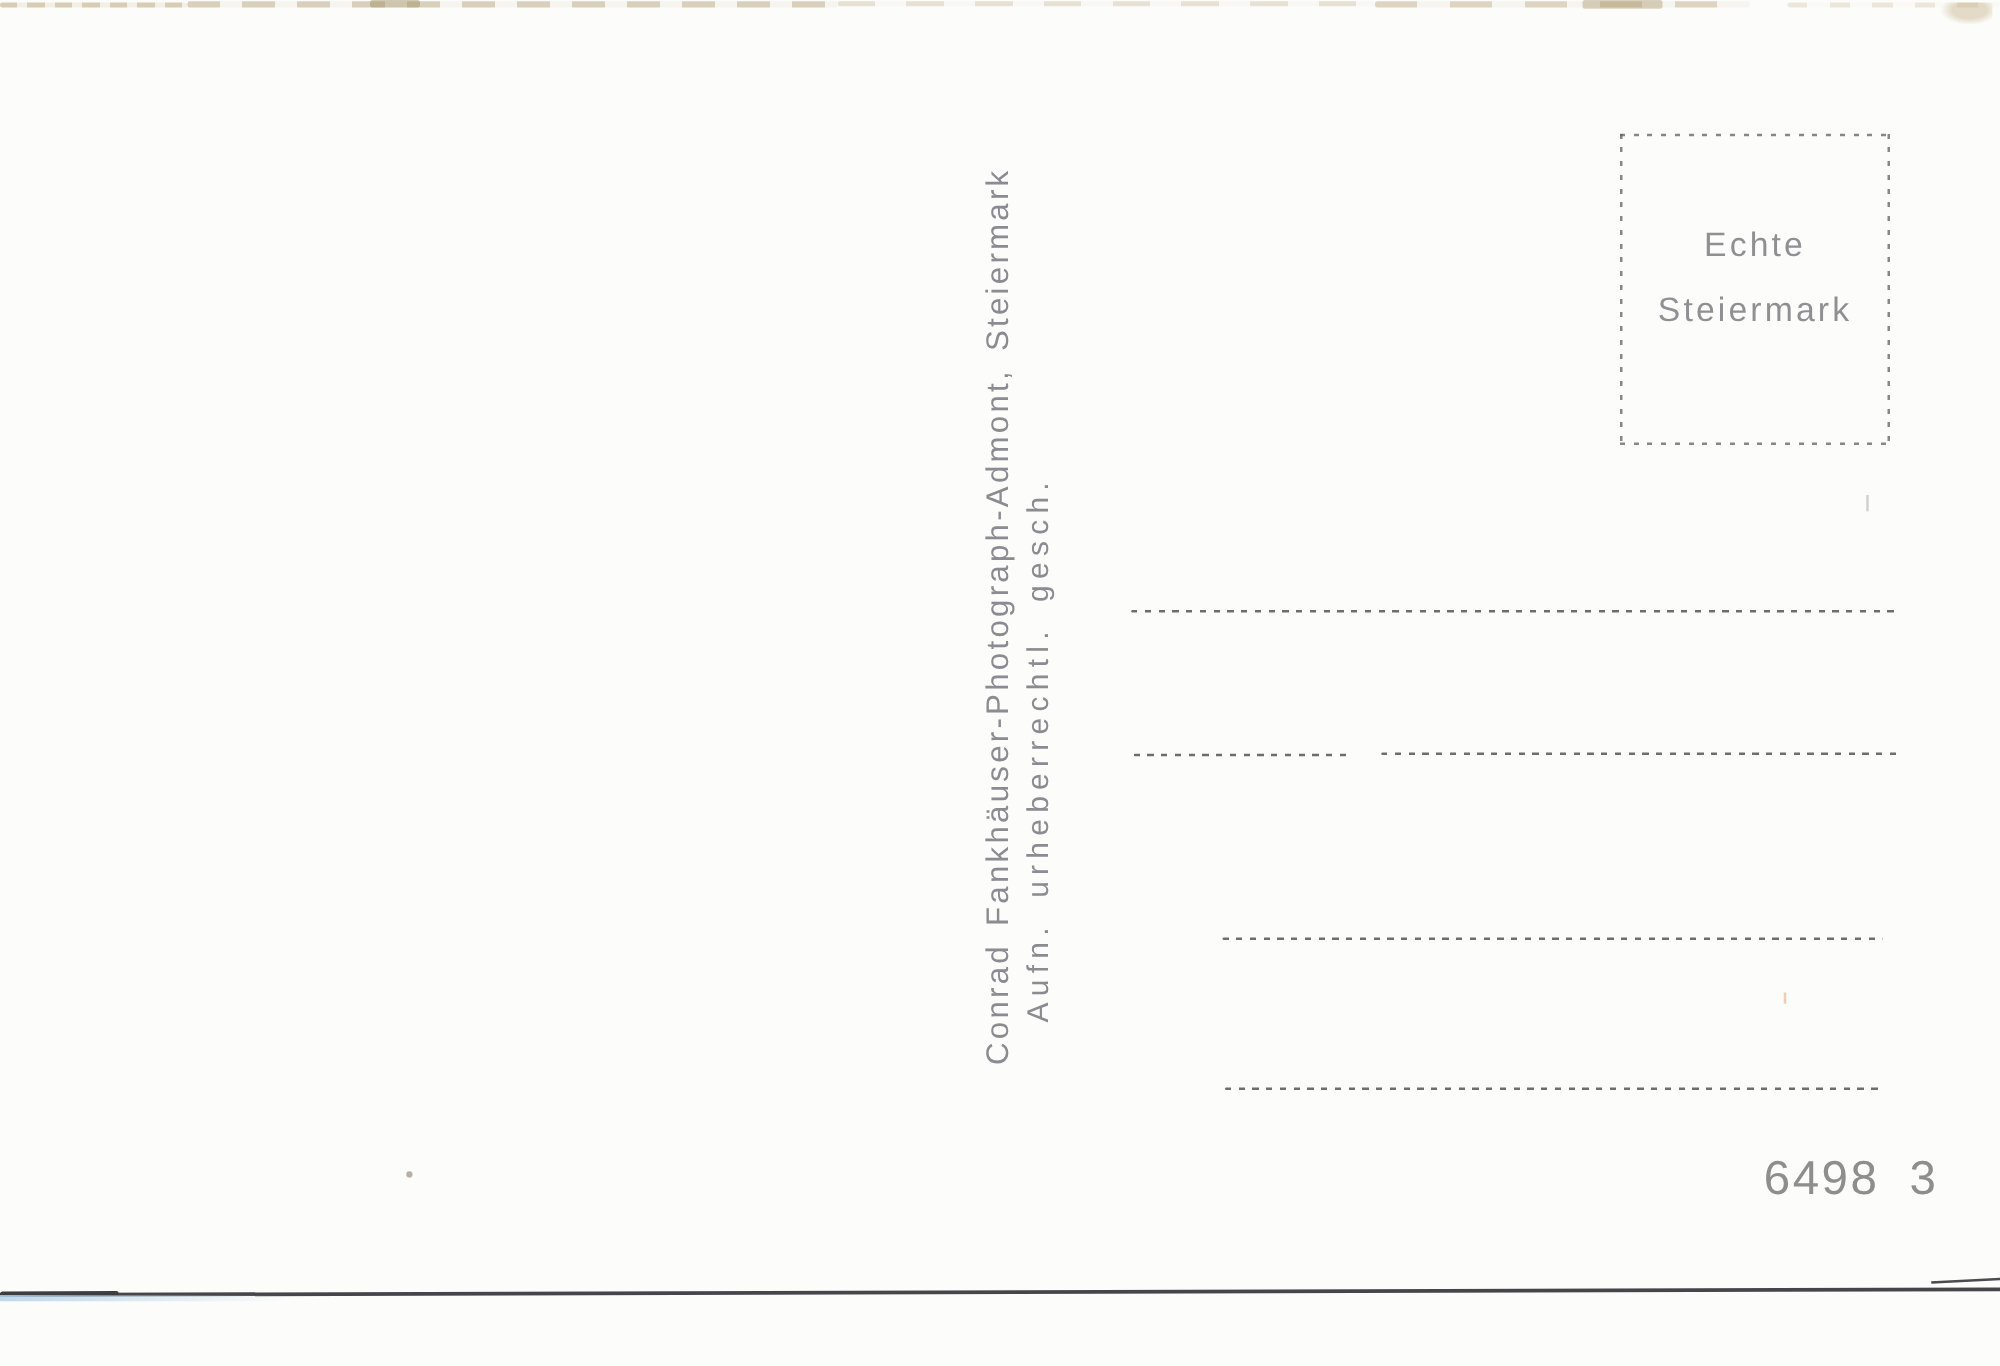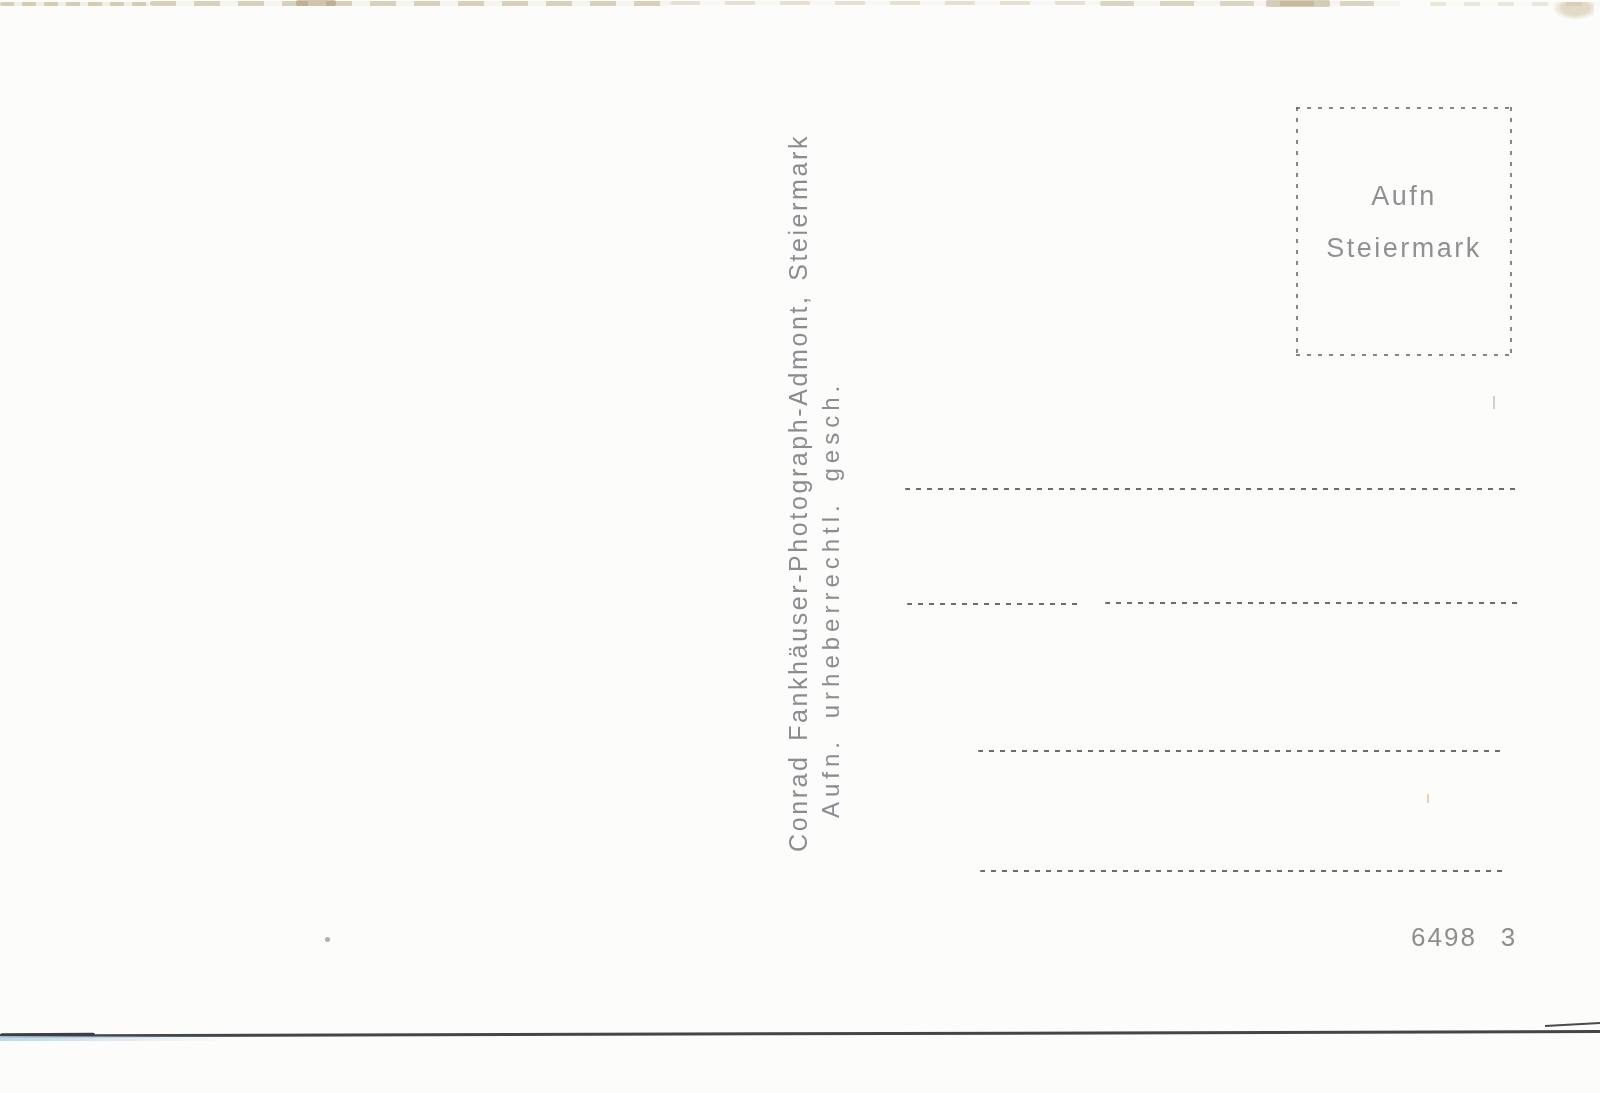--- a/index.html
+++ b/index.html
@@ -76,21 +76,21 @@
   }
   .addr-1  { left: 905px;  top: 488px; width: 615px; }
   .addr-2a { left: 907px;  top: 603px; width: 175px; }
   .addr-2b { left: 1105px; top: 602px; width: 418px; }
   .addr-3  { left: 978px;  top: 750px; width: 528px; }
   .addr-4  { left: 980px;  top: 870px; width: 527px; }
 
   
   .catalog {
     position: absolute; left: 1411px; top: 922px;
-    color: #8e8e8c; font-size: 26px; letter-spacing: 2px;
+    color: #8e8e8c; font-size: 38px; letter-spacing: 2px;
   }
   .catalog .series { margin-left: 24px; }
 
   
   .bottom-edge {
     position: absolute; left: 0; top: 1030px; width: 1600px; height: 2.6px;
     background: #45454a;
     transform: rotate(-0.16deg);
     transform-origin: 100% 50%;
   }
@@ -136,21 +136,21 @@
   <div>
     <div class="imprint-line imprint-1">Conrad Fankhäuser-Photograph-Admont, Steiermark</div>
     <div class="imprint-line imprint-2">Aufn. urheberrechtl. gesch.</div>
   </div>
 
   <div class="stamp-box">
     <div class="dash-h db-top"></div>
     <div class="dash-h db-bottom"></div>
     <div class="dash-v db-left"></div>
     <div class="dash-v db-right"></div>
-    <div class="stamp-text stamp-text-1">Aufn</div>
+    <div class="stamp-text stamp-text-1">Echte</div>
     <div class="stamp-text stamp-text-2">Steiermark</div>
   </div>
 
   <div class="addr addr-1"></div>
   <div class="addr addr-2a"></div>
   <div class="addr addr-2b"></div>
   <div class="addr addr-3"></div>
   <div class="addr addr-4"></div>
 
   <div class="catalog">

